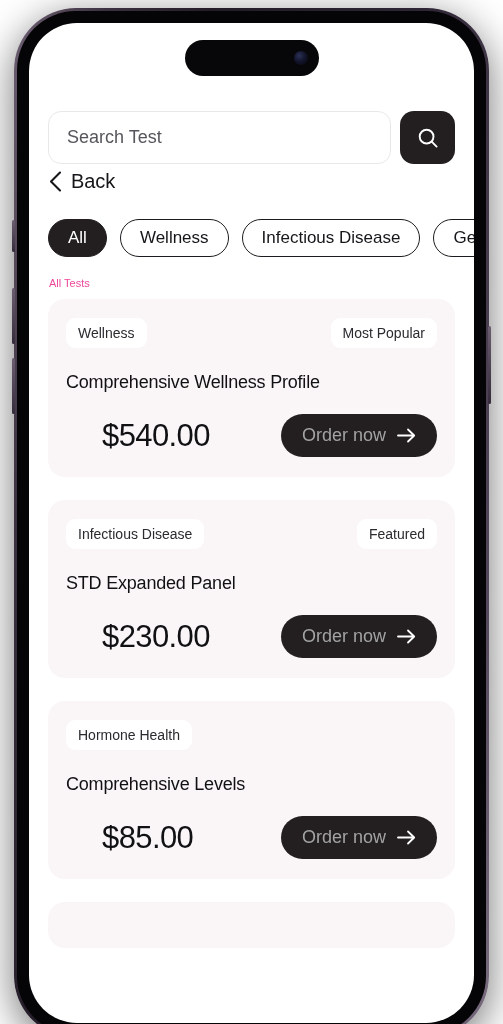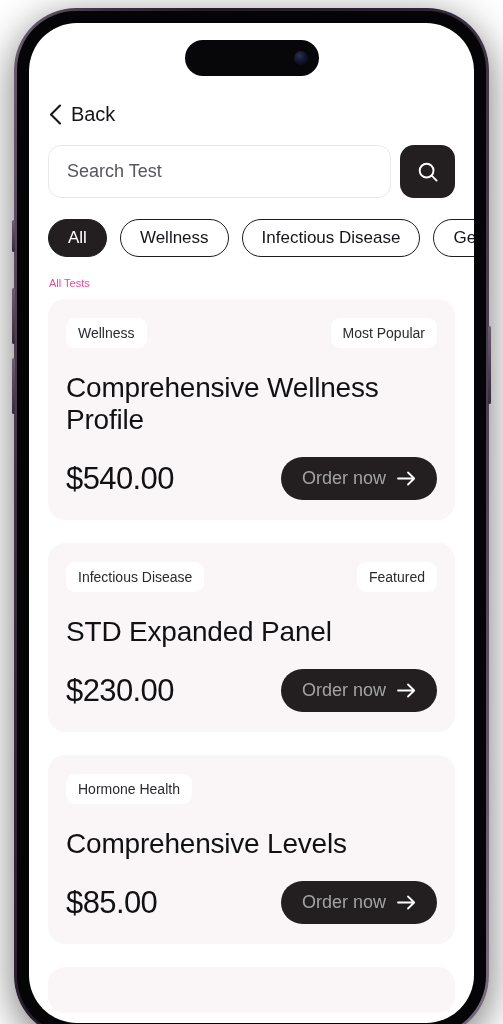--- a/index.html
+++ b/index.html
@@ -193,29 +193,30 @@
   .tag {
     background: #ffffff;
     border-radius: 9px;
     padding: 7px 12px;
     font-size: 14px;
     color: #2a2a2f;
     white-space: nowrap;
   }
   .card-title {
     margin-top: 24px;
-    font-size: 28px;
+    font-size: 18px;
     color: #111114;
     letter-spacing: -.2px;
   }
   .card-bottom {
     margin-top: 21px;
     display: flex;
     align-items: center;
     justify-content: space-between;
+    margin-left: 36px;
   }
   .card-price {
     font-size: 31px;
     color: #111114;
     letter-spacing: -.6px;
   }
   .order-btn {
     height: 43px;
     padding: 0 21px;
     border-radius: 22px;
@@ -241,40 +242,40 @@
   <div class="btn-side btn-power"></div>
 
   <div id="device-inner">
     <div id="screen">
 
       <div id="dynamic-island">
         <div id="island-camera"></div>
       </div>
 
       <div id="app">
-
-        <div id="back-row">
-          <svg id="back-chevron" width="13" height="21" viewBox="0 0 13 21" fill="none">
-            <path d="M11 1.5L2 10.5L11 19.5" stroke="#16161a" stroke-width="2.1" stroke-linecap="round" stroke-linejoin="round"></path>
-          </svg>
-          <span id="back-label">Back</span>
-        </div>
 
         <div id="search-row">
           <div id="search-field">
             <input id="search-input" type="text" placeholder="Search Test" style="">
           </div>
           <button id="search-button">
             <svg width="24" height="24" viewBox="0 0 24 24" fill="none">
               <circle cx="10.6" cy="10.6" r="6.9" stroke="#ffffff" stroke-width="1.9"></circle>
               <path d="M15.7 15.7L20.6 20.6" stroke="#ffffff" stroke-width="1.9" stroke-linecap="round"></path>
             </svg>
           </button>
         </div>
 
+        <div id="back-row">
+          <svg id="back-chevron" width="13" height="21" viewBox="0 0 13 21" fill="none">
+            <path d="M11 1.5L2 10.5L11 19.5" stroke="#16161a" stroke-width="2.1" stroke-linecap="round" stroke-linejoin="round"></path>
+          </svg>
+          <span id="back-label">Back</span>
+        </div>
+
         <div id="filter-row">
           <div class="chip active">All</div>
           <div class="chip">Wellness</div>
           <div class="chip">Infectious Disease</div>
           <div class="chip">Ge</div>
         </div>
 
         <div id="section-title">All Tests</div>
 
         <div id="cards">

